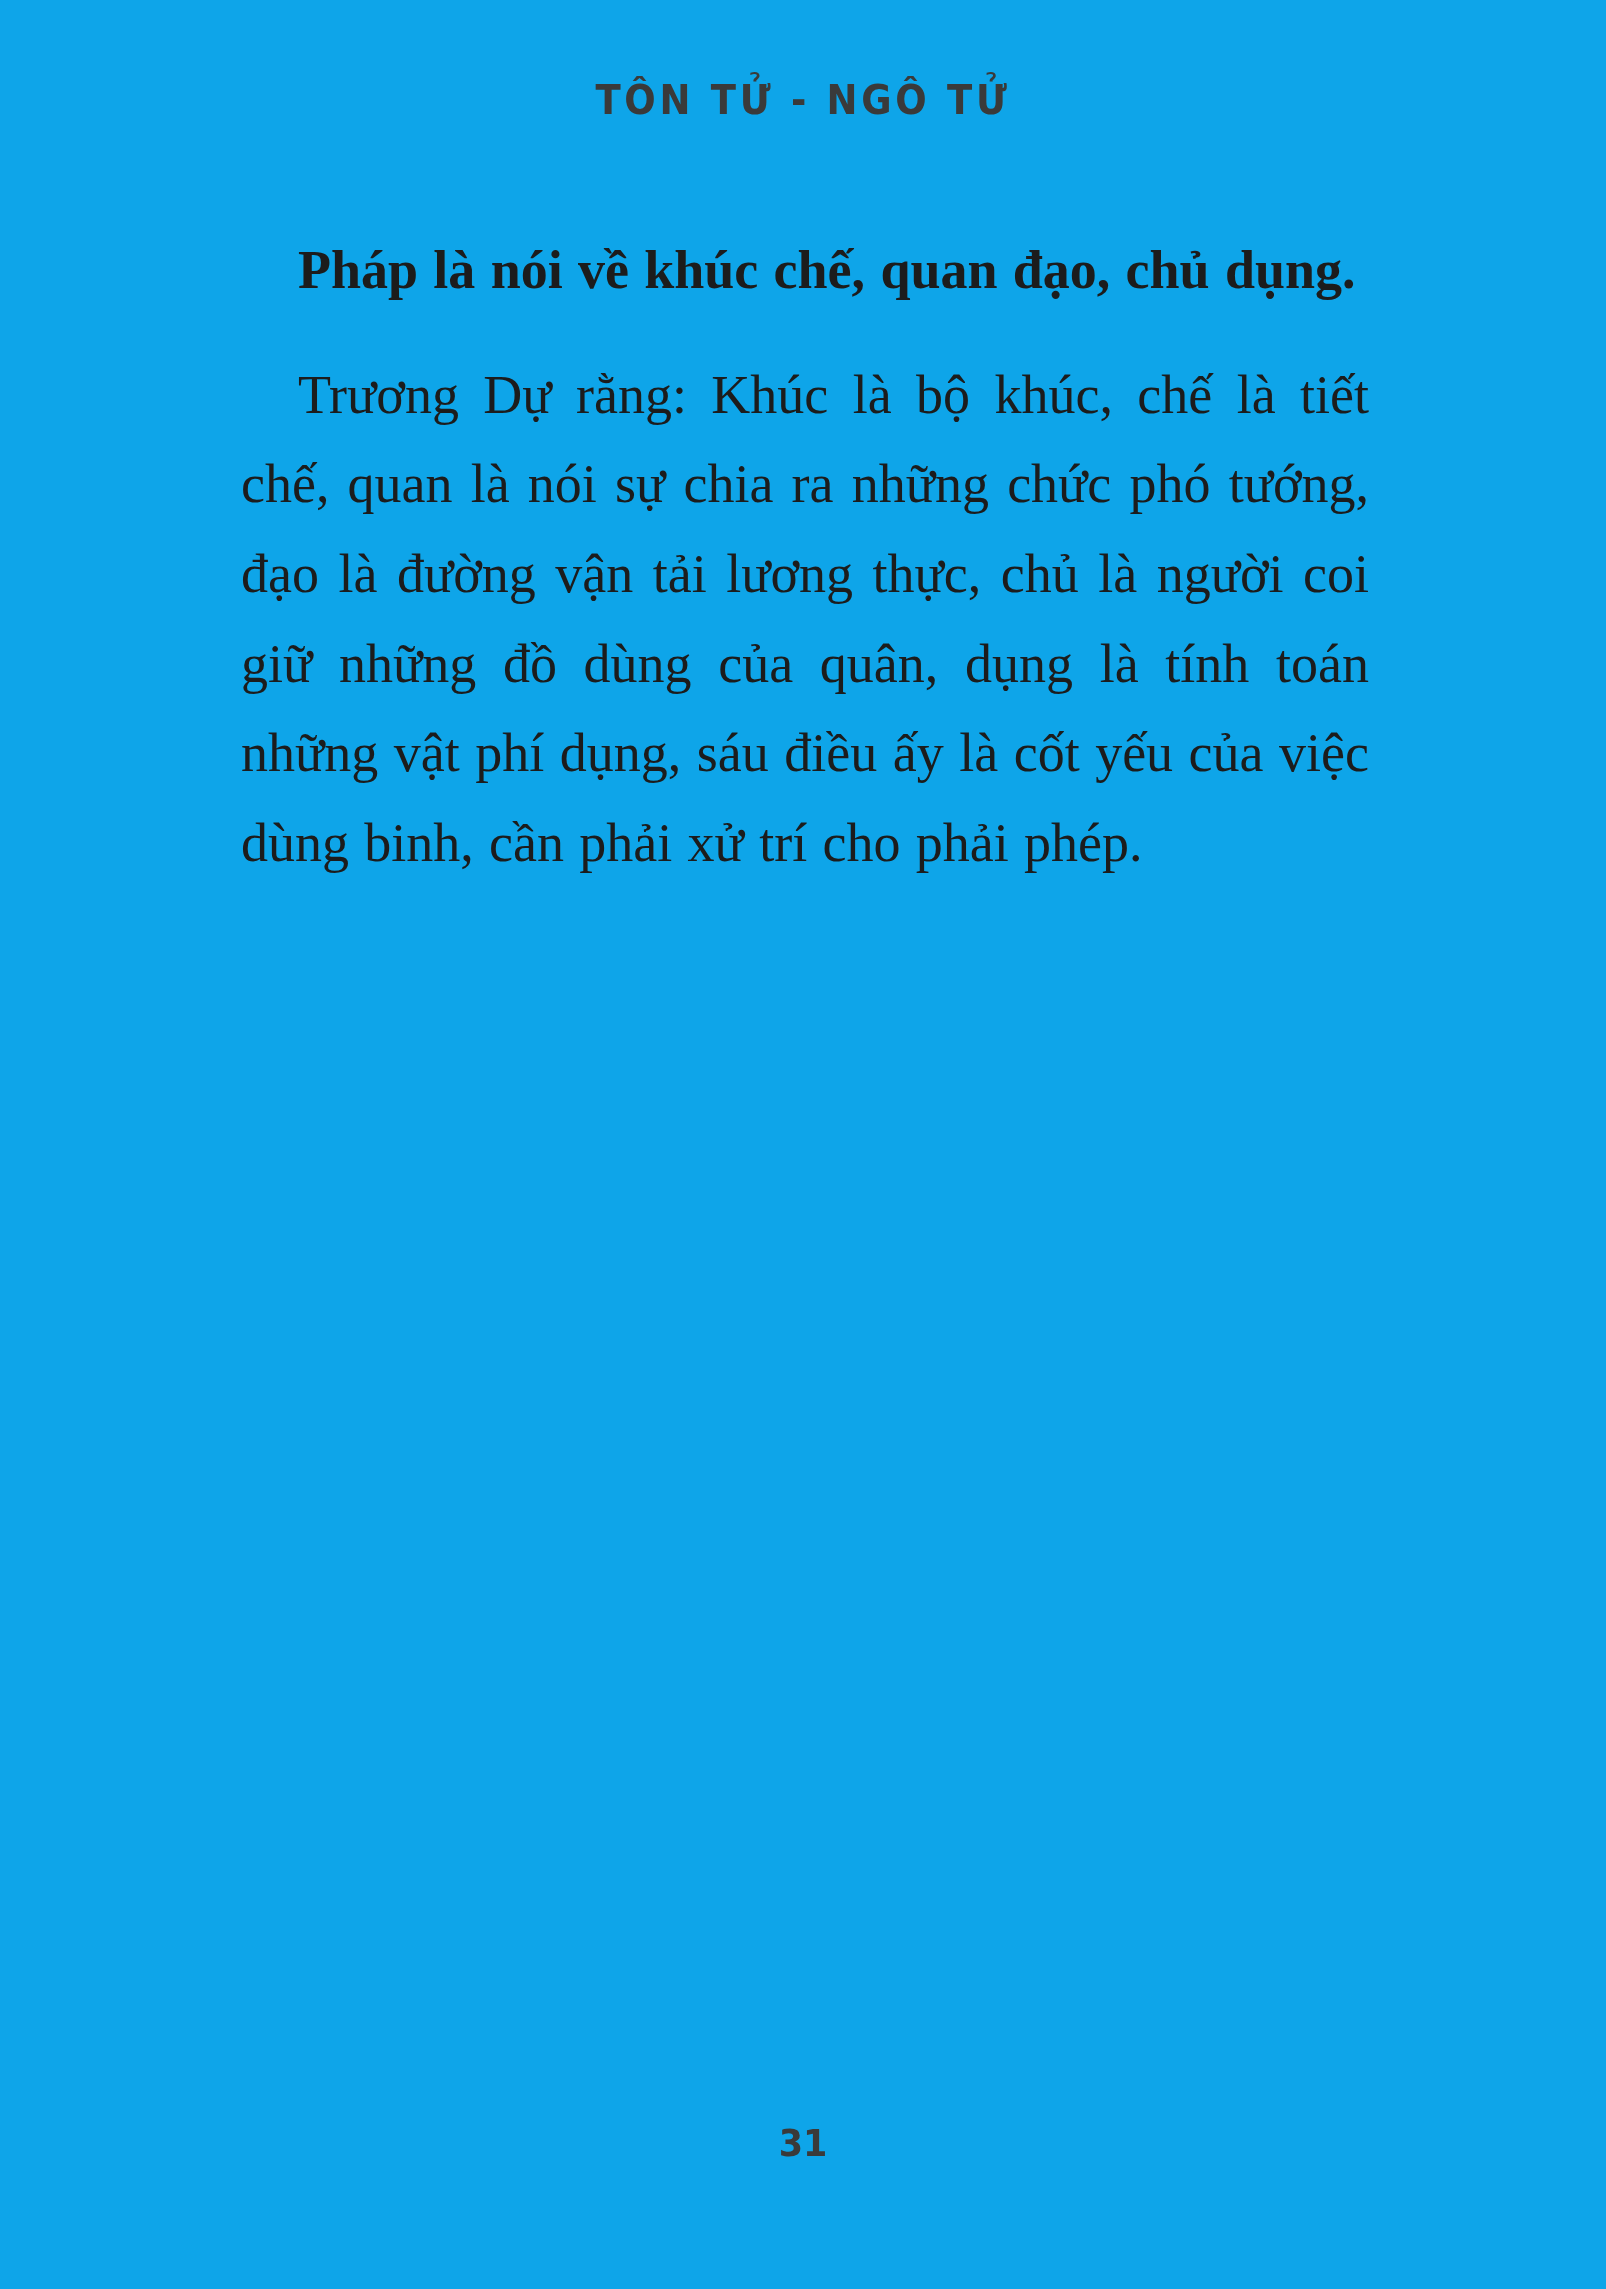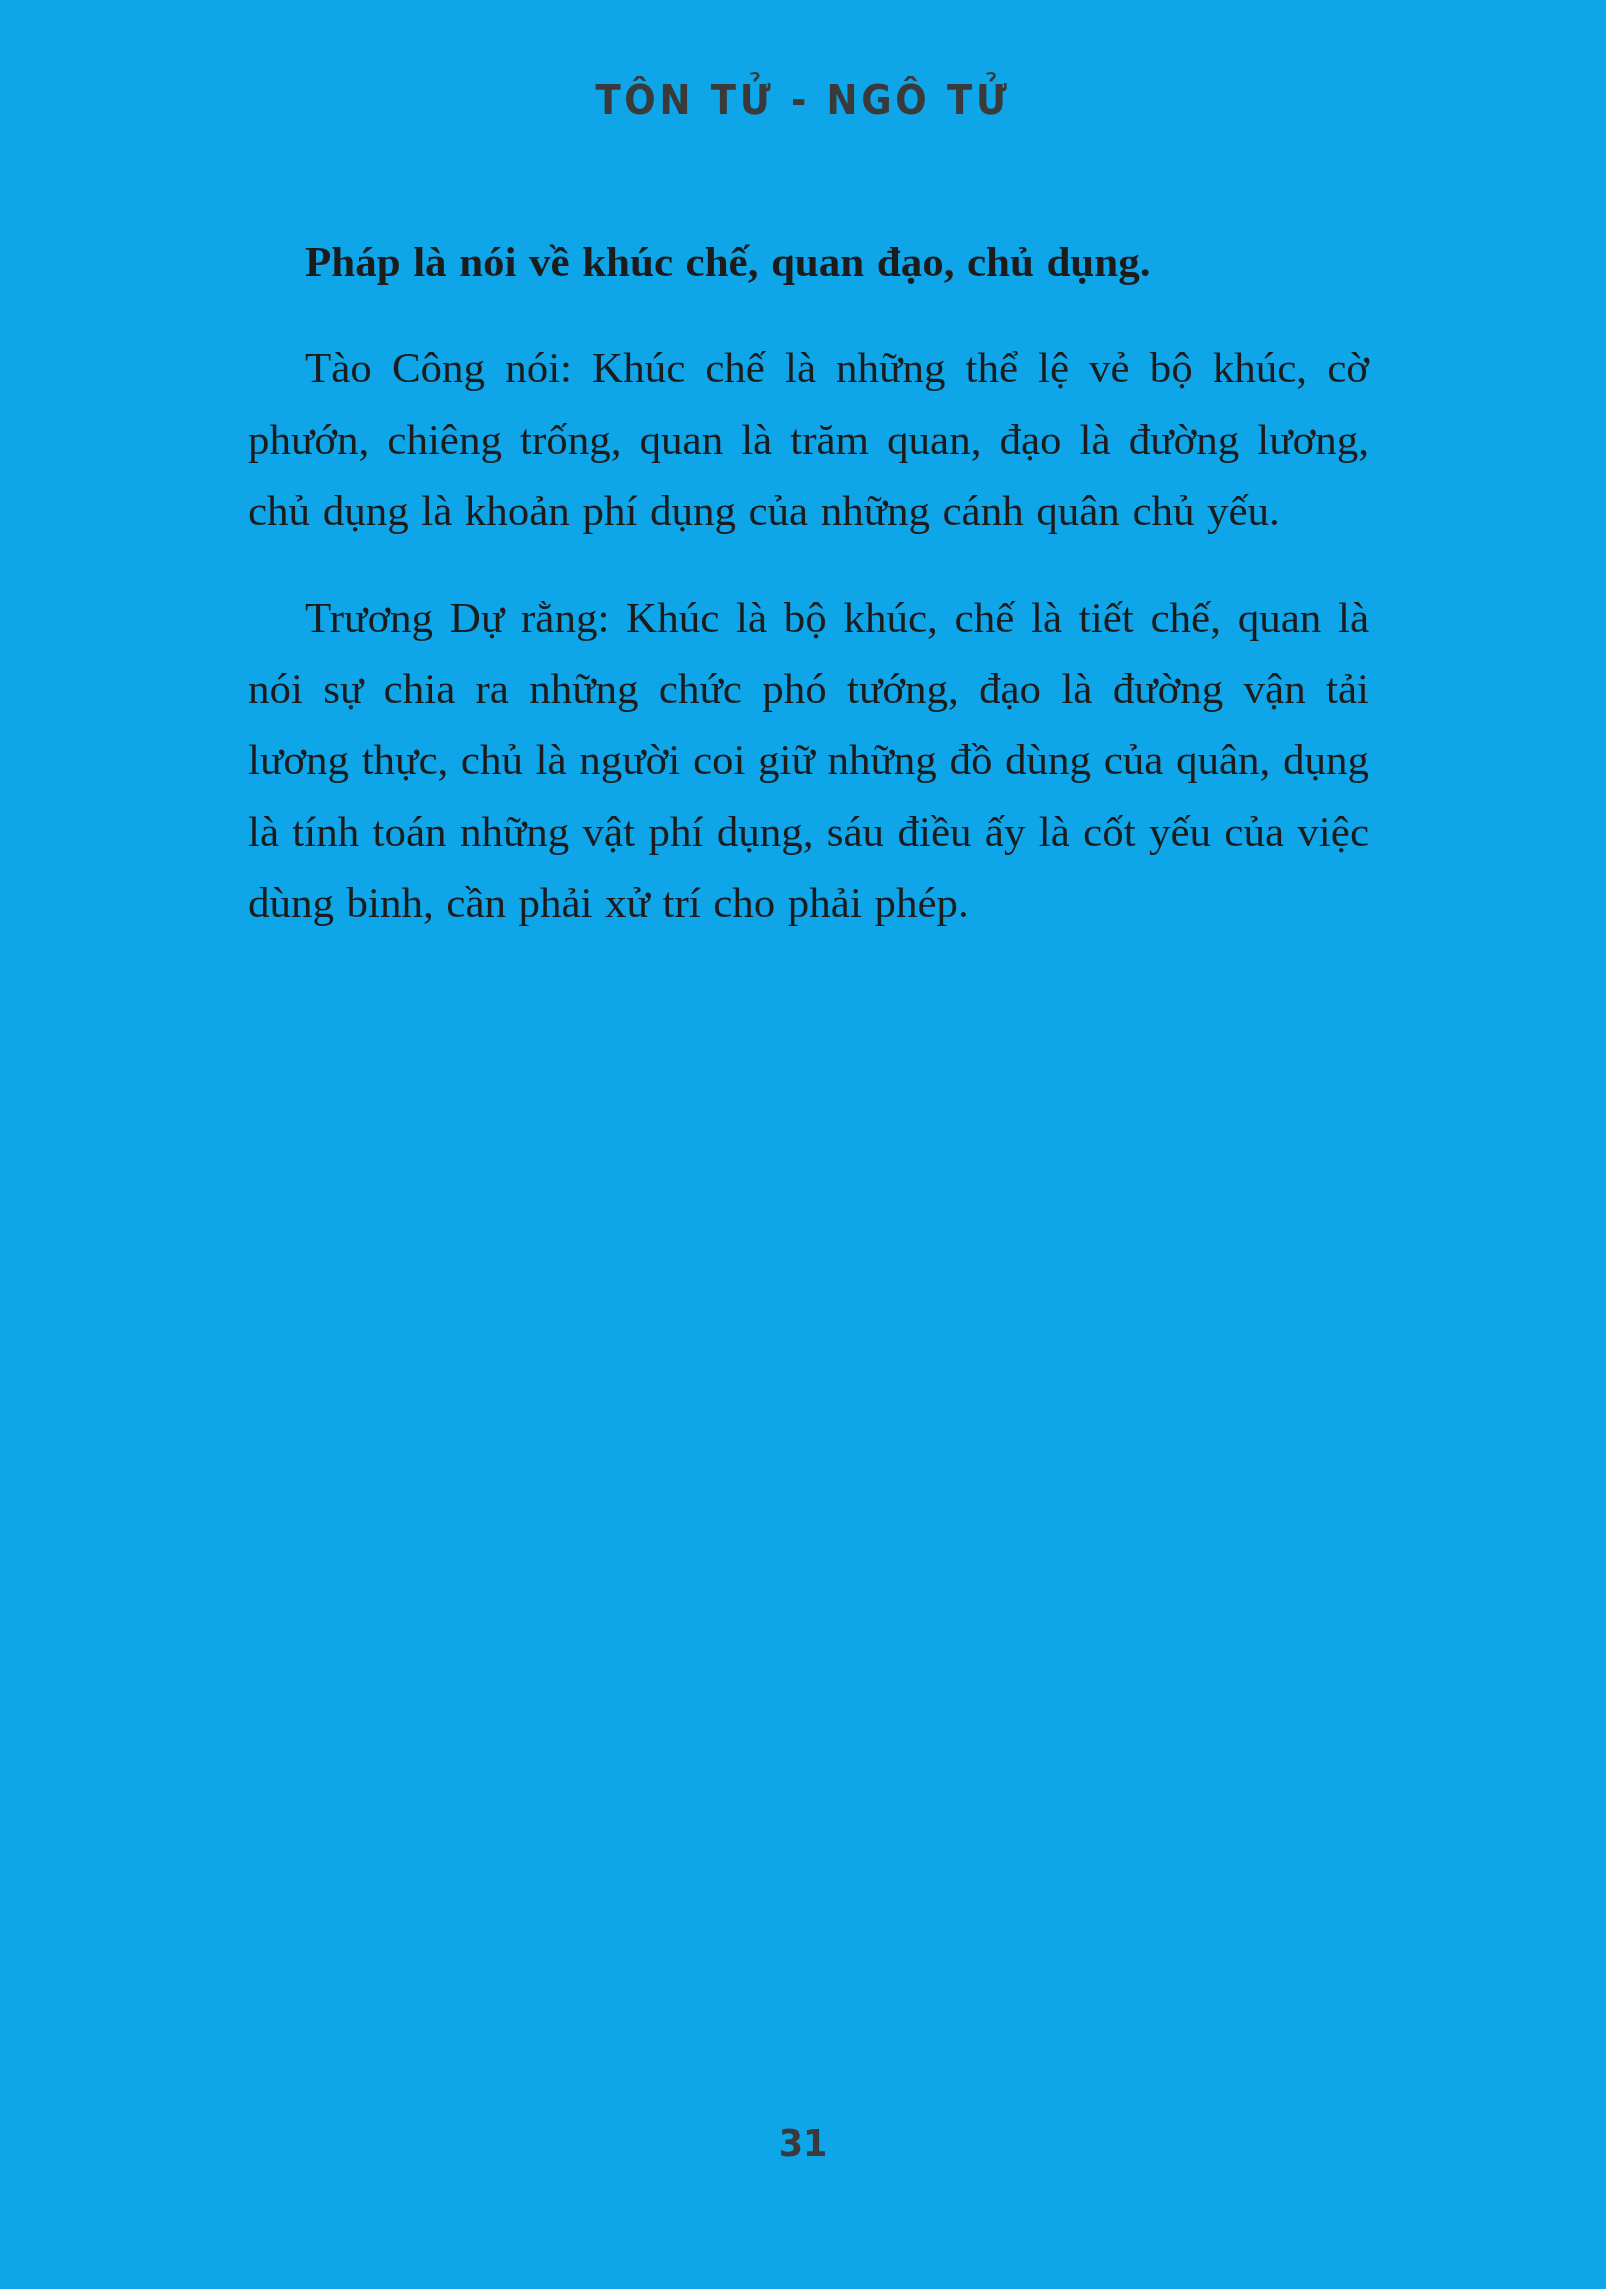--- a/index.html
+++ b/index.html
@@ -34,22 +34,22 @@
     color: #3a3a3a;
     transform: scaleY(1.08);
   }
   .page-body {
     position: absolute;
     top: 226px;
     left: 241px;
     width: 1128px;
   }
   .page-body p {
-    margin: 0 0 35px 7px;
-    font-size: 43px;
+    margin: 0 0 35px 0;
+    font-size: 54px;
     line-height: 1.66;
     text-align: justify;
     text-indent: 57px;
     word-spacing: 1.8px;
   }
   .page-body p.lead-bold {
     font-weight: bold;
   }
   .page-footer {
     position: absolute;
@@ -66,20 +66,19 @@
 </style>
 </head>
 <body>
 
 <div class="page">
 
   <div class="running-header">TÔN TỬ - NGÔ TỬ</div>
 
   <div class="page-body">
     <p class="lead-bold">Pháp là nói về khúc chế, quan đạo, chủ dụng.</p>
-    <p>Tào Công nói: Khúc chế là những thể lệ vẻ bộ khúc, cờ phướn, chiêng trống, quan là trăm quan, đạo là đường lương, chủ dụng là khoản phí dụng của những cánh quân chủ yếu.</p>
     <p>Trương Dự rằng: Khúc là bộ khúc, chế là tiết chế, quan là nói sự chia ra những chức phó tướng, đạo là đường vận tải lương thực, chủ là người coi giữ những đồ dùng của quân, dụng là tính toán những vật phí dụng, sáu điều ấy là cốt yếu của việc dùng binh, cần phải xử trí cho phải phép.</p>
   </div>
 
   <div class="page-footer">31</div>
 
 </div>
 
 
 </body></html>

